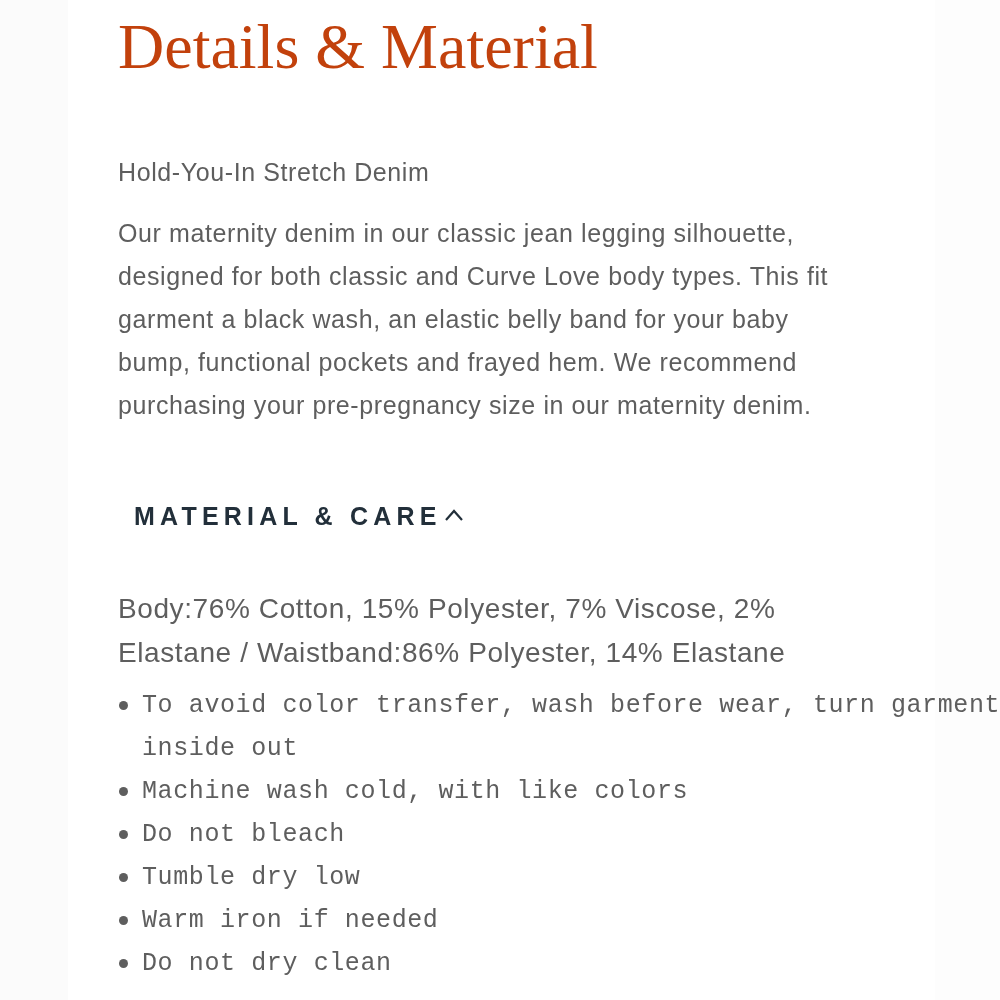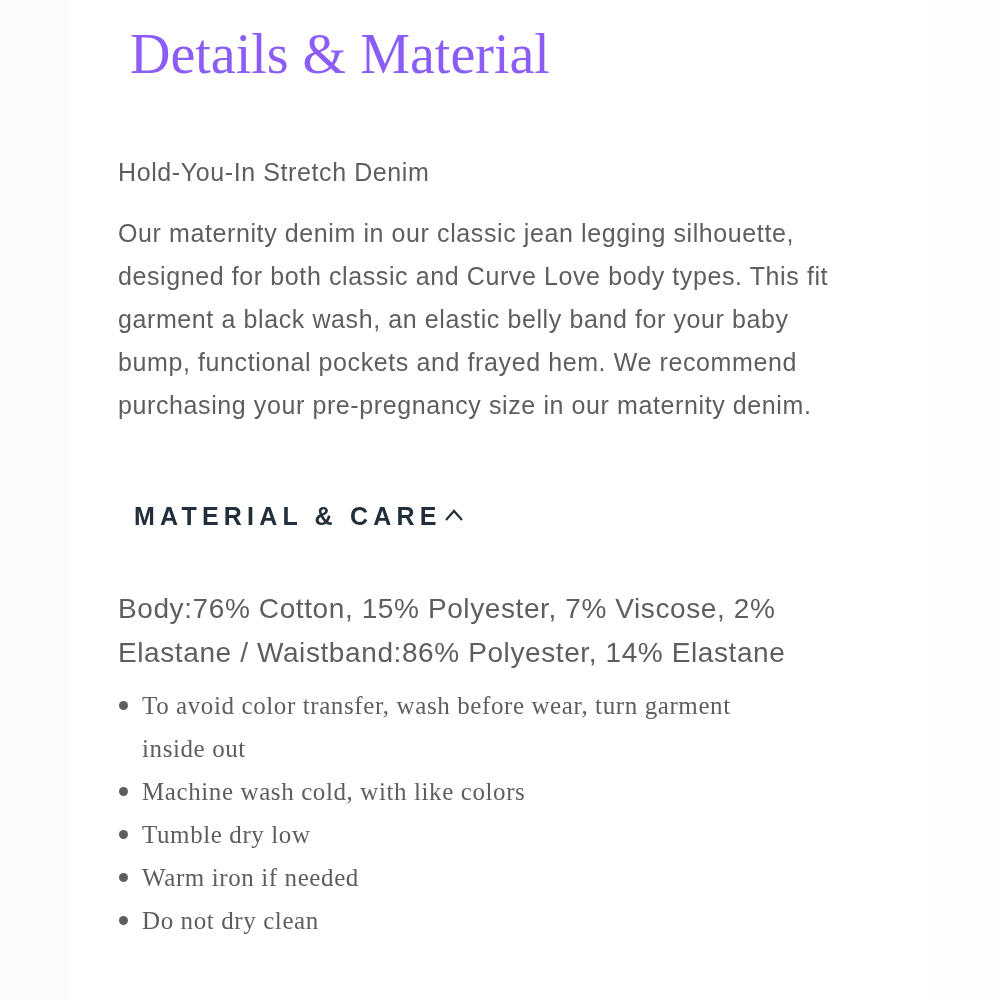--- a/index.html
+++ b/index.html
@@ -26,24 +26,24 @@
       background: #fdfdfd;
     }
     .content {
       position: absolute;
       left: 118px;
       top: 0;
       width: 800px;
     }
     .page-title {
       font-family: "Liberation Serif", "DejaVu Serif", serif;
-      font-size: 56px;
+      font-size: 64px;
       font-weight: normal;
-      color: #8b5cf6;
-      margin: 12px;
+      color: #c2410c;
+      margin: 0;
       position: absolute;
       top: 10px;
       left: 0;
       letter-spacing: 0px;
       white-space: nowrap;
     }
     .subtitle {
       position: absolute;
       top: 158px;
       left: 0;
@@ -102,21 +102,21 @@
       letter-spacing: 0.6px;
     }
     .composition span { display: block; white-space: nowrap; }
     .care-list {
       position: absolute;
       top: 684px;
       left: 0;
       margin: 0;
       padding: 0;
       list-style: none;
-      font-family: Liberation Serif, serif;
+      font-family: Liberation Mono, monospace;
       font-size: 25px;
       line-height: 43px;
       color: #5e5e5e;
       letter-spacing: 0.6px;
     }
     .care-item {
       position: relative;
       padding-left: 24px;
       width: 740px;
     }
@@ -171,20 +171,24 @@
         <span>To avoid color transfer, wash before wear, turn garment</span>
         <span>inside out</span>
       </span>
     </li>
     <li class="care-item">
       <span class="bullet"></span>
       <span class="text"><span>Machine wash cold, with like colors</span></span>
     </li>
     <li class="care-item">
       <span class="bullet"></span>
+      <span class="text"><span>Do not bleach</span></span>
+    </li>
+    <li class="care-item">
+      <span class="bullet"></span>
       <span class="text"><span>Tumble dry low</span></span>
     </li>
     <li class="care-item">
       <span class="bullet"></span>
       <span class="text"><span>Warm iron if needed</span></span>
     </li>
     <li class="care-item">
       <span class="bullet"></span>
       <span class="text"><span>Do not dry clean</span></span>
     </li>

